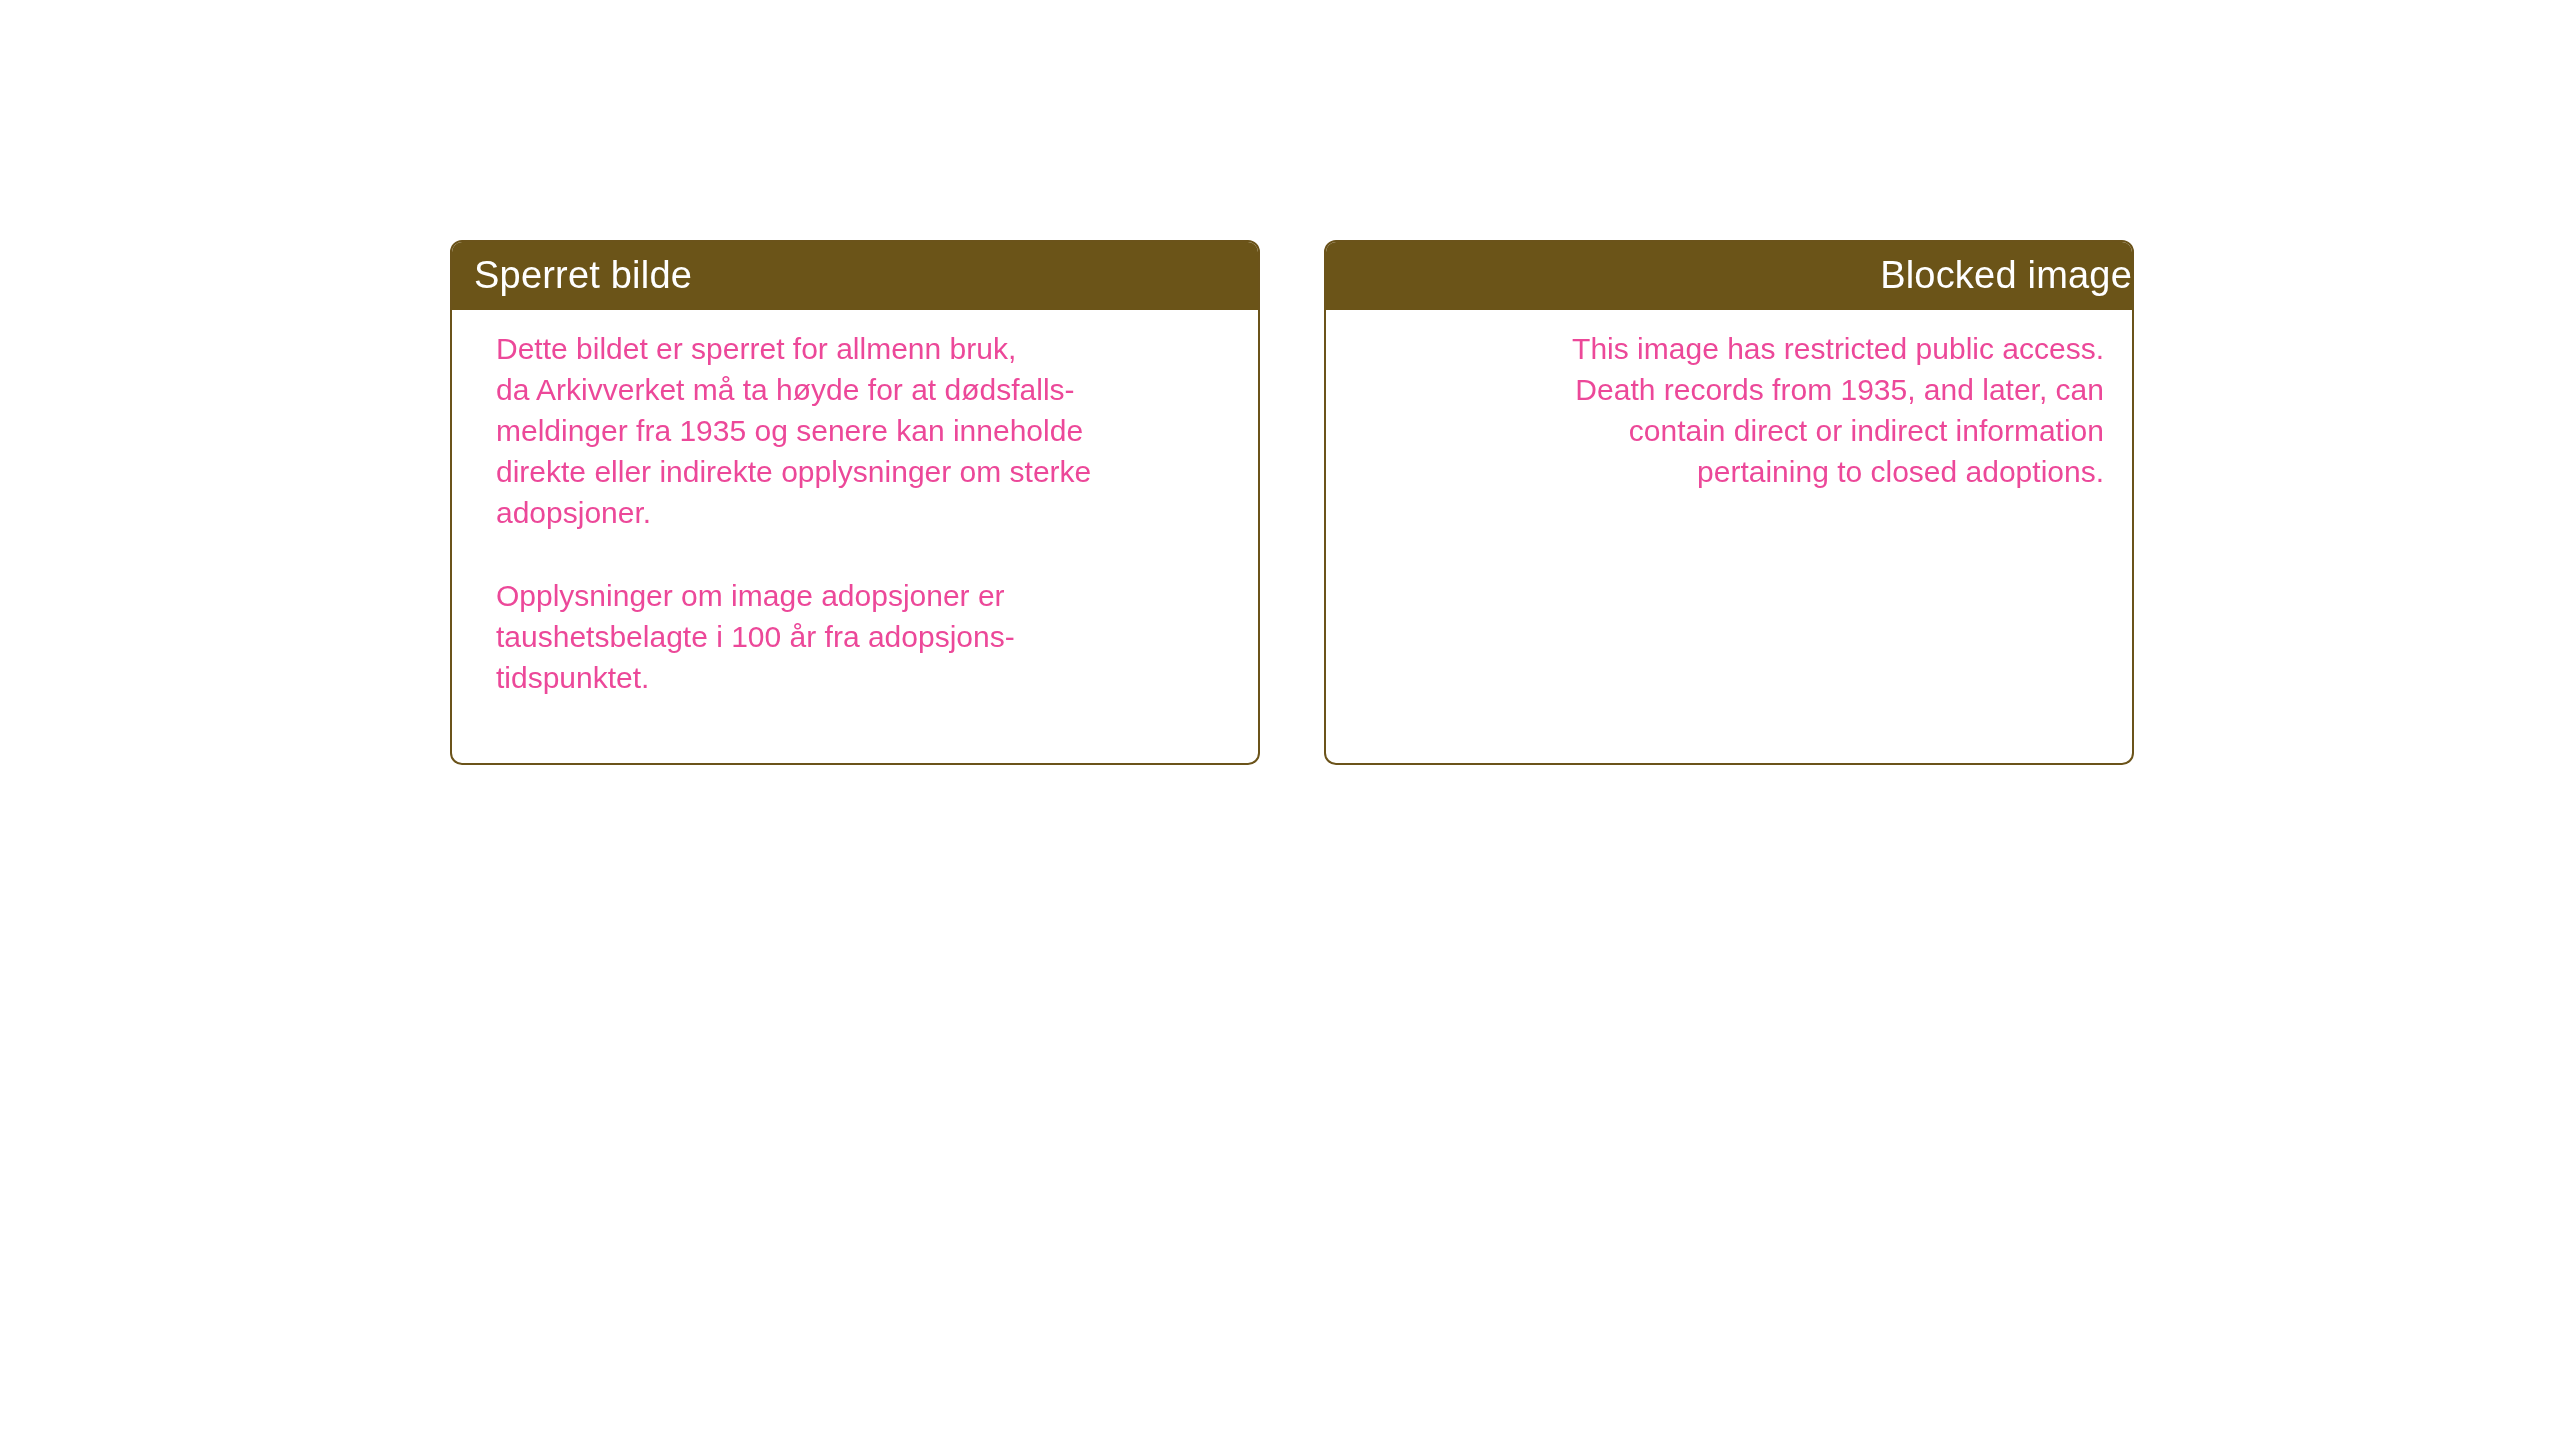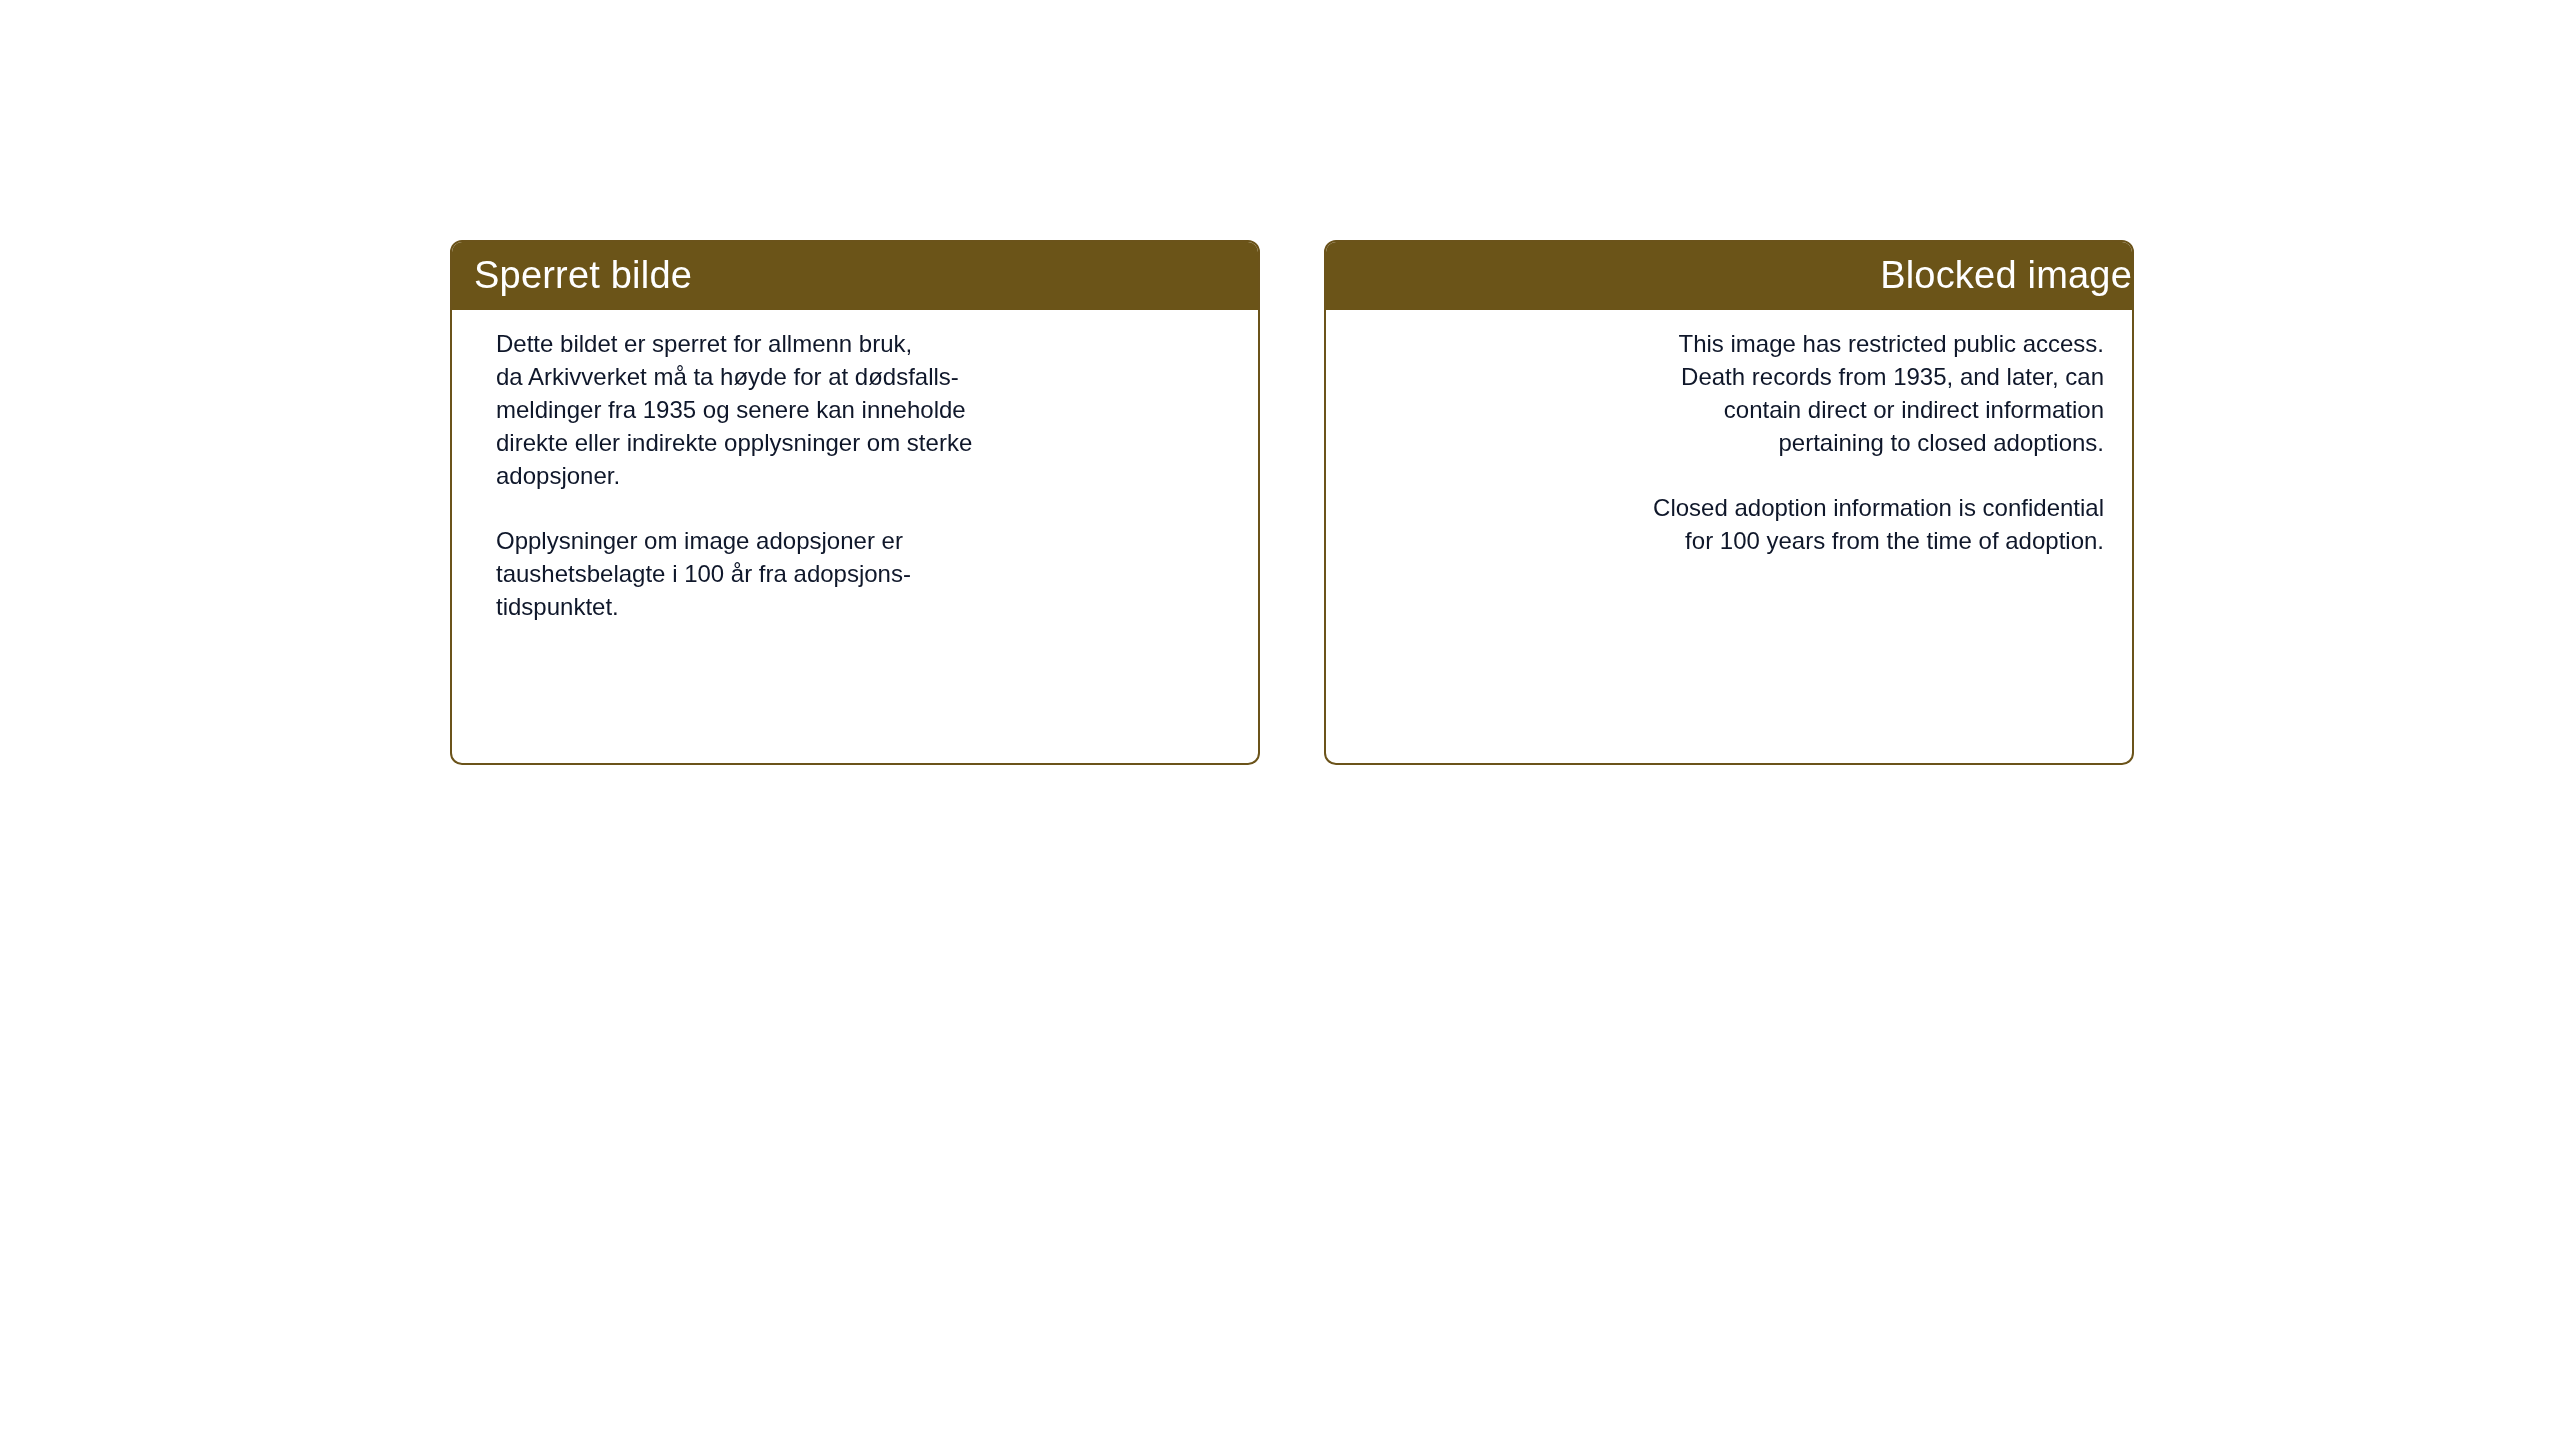--- a/index.html
+++ b/index.html
@@ -31,22 +31,22 @@
     background: #6b5418;
     color: #ffffff;
     font-size: 38px;
     line-height: 1;
     padding: 14px 0 16px 22px;
     font-weight: 400;
     letter-spacing: 0.2px;
   }
   .panel-body {
     padding: 18px 24px 20px 44px;
-    color: #0f172a;
-    font-size: 24px;
+    color: #ec4899;
+    font-size: 30px;
     line-height: 1.37;
   }
   .panel-body p {
     margin: 0;
     white-space: pre-line;
   }
   .panel-body p + p {
     margin-top: 1.37em;
   }
 
@@ -90,18 +90,16 @@
     </div>
   </section>
 
   <section class="panel" id="panel-en">
     <div class="panel-header">Blocked image</div>
     <div class="panel-body">
       <p>This image has restricted public access.
 Death records from 1935, and later, can
 contain direct or indirect information
 pertaining to closed adoptions.</p>
-      <p>Closed adoption information is confidential
-for 100 years from the time of adoption.</p>
     </div>
   </section>
 
 </div>
 
 </body></html>

